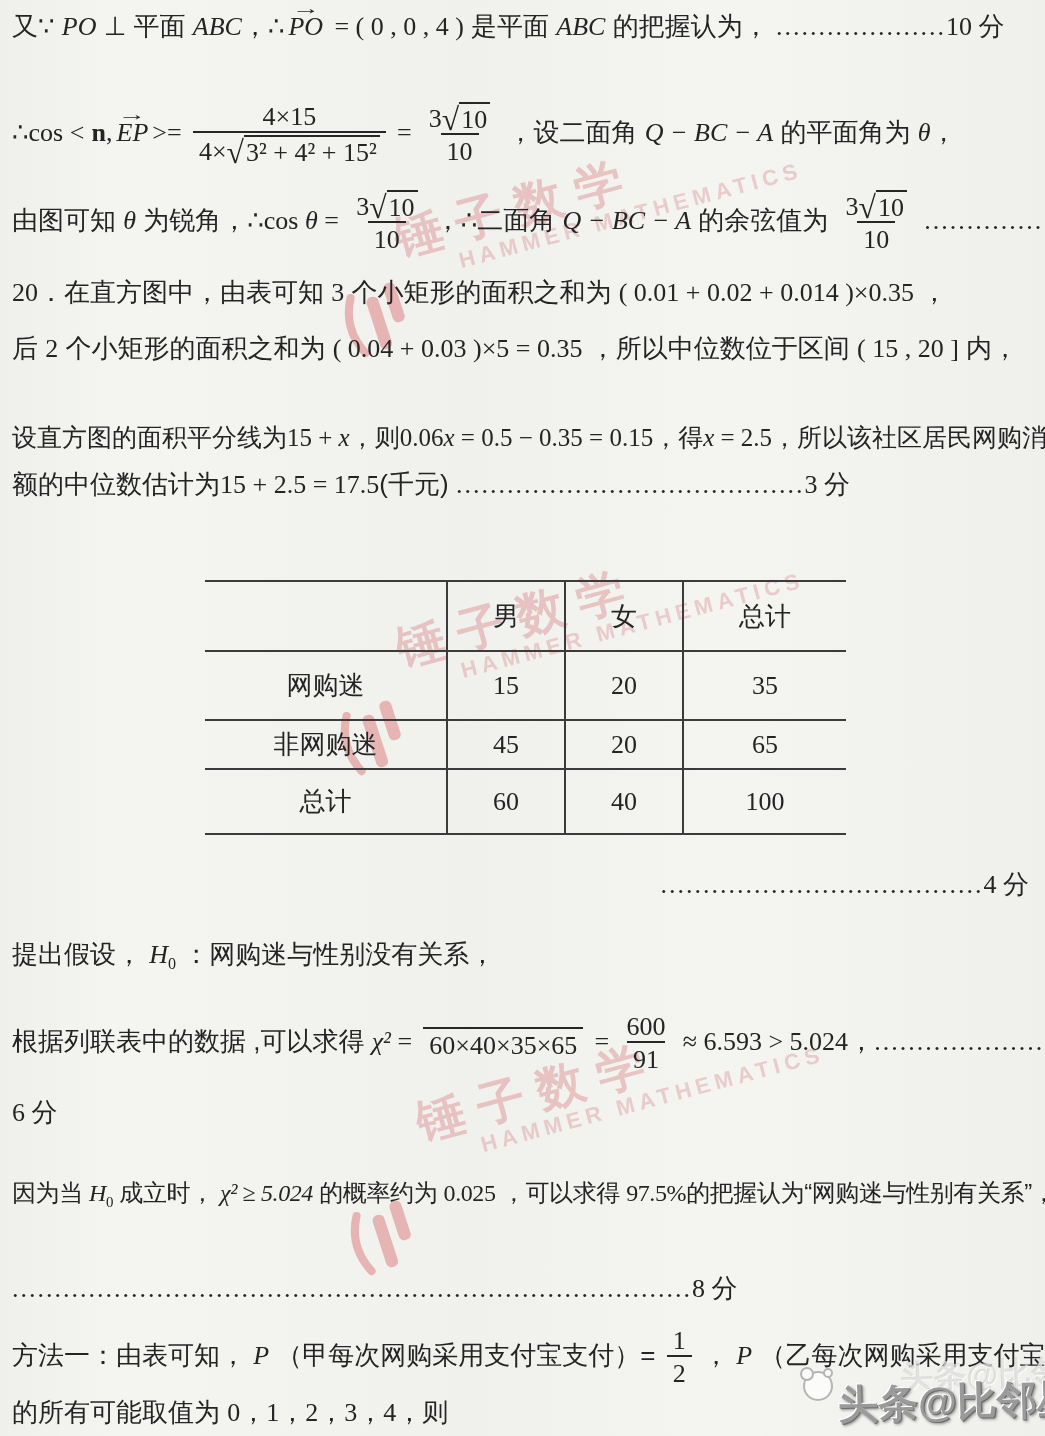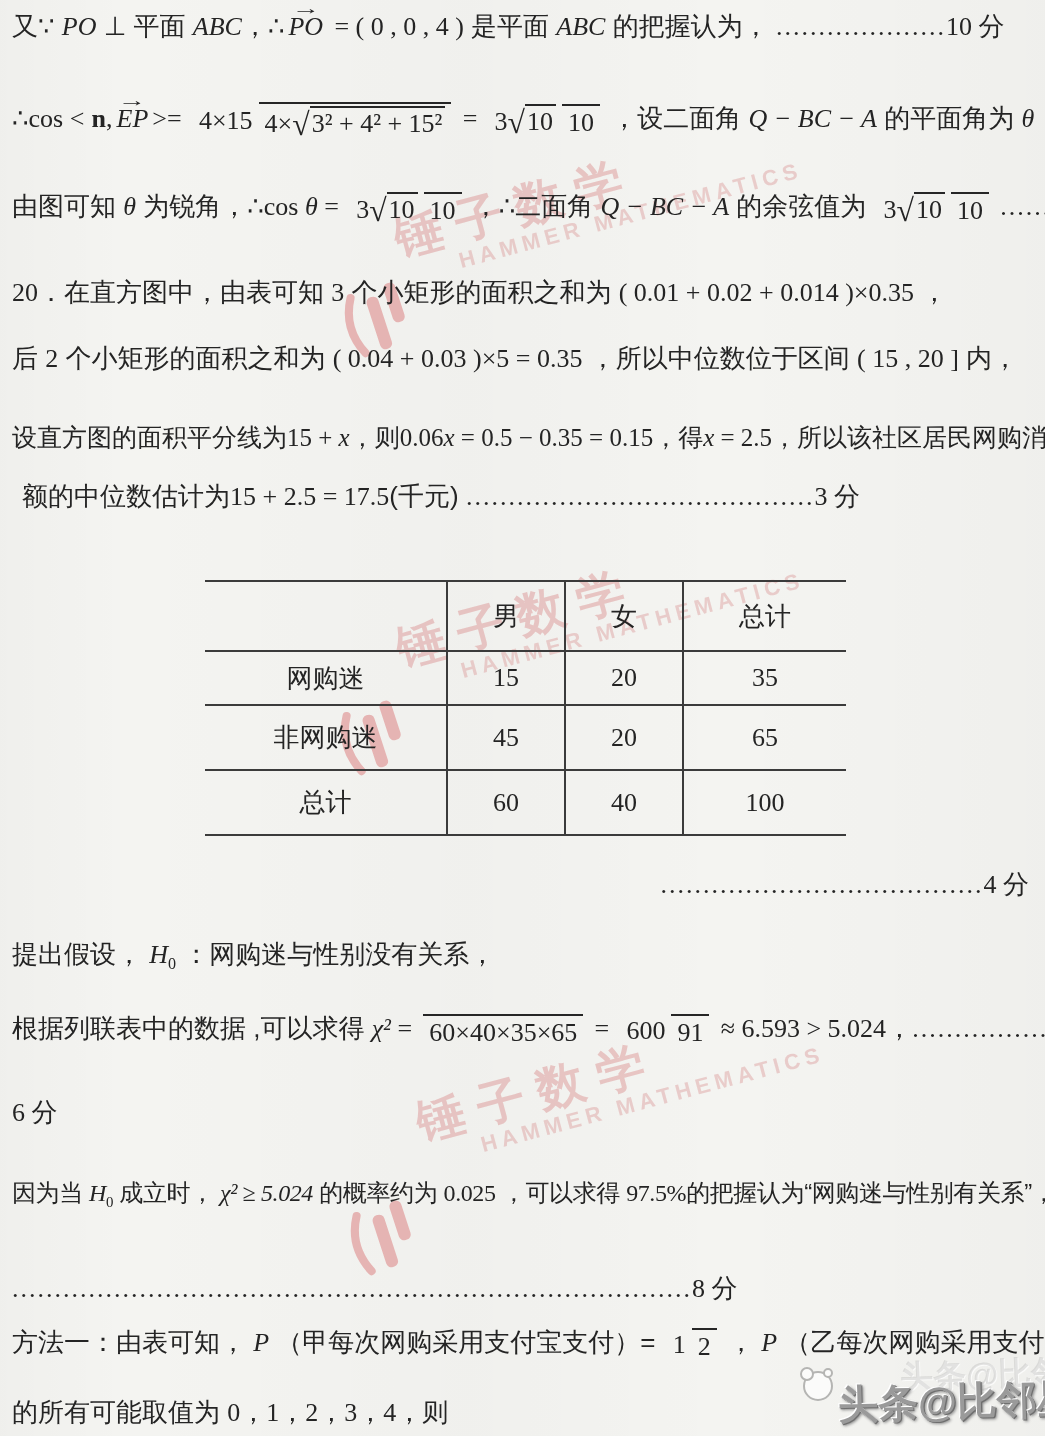--- a/index.html
+++ b/index.html
@@ -12,21 +12,21 @@
   }
   .line{position:absolute;left:12px;white-space:nowrap;font-size:26px;line-height:1.25;}
   .mn{font-family:"Liberation Serif", serif;font-style:normal;}
   .mi{font-family:"Liberation Serif", serif;font-style:italic;}
   .mb{font-family:"Liberation Serif", serif;font-weight:bold;}
   .sym{font-family:"Liberation Serif", serif;}
   .dots{font-family:"Liberation Serif", serif;letter-spacing:2px;}
   .score{font-family:"Liberation Serif", serif;}
   sub{font-size:0.62em;}
   
-  .frac{display:inline-flex;flex-direction:row;align-items:center;vertical-align:middle;
+  .frac{display:inline-flex;flex-direction:column;align-items:center;vertical-align:middle;
         font-family:"Liberation Serif", serif;text-align:center;margin:0 4px;}
   .frac .num,.frac .den{padding:0 6px;line-height:1.12;display:flex;align-items:flex-end;justify-content:center;}
   .frac .den{border-top:2px solid #262626;padding-top:2px;}
   
   .sqrt{display:inline-flex;align-items:flex-end;}
   .sqrt .rsign{font-size:1.22em;line-height:0.85;transform:translateY(1px);}
   .sqrt .rad{border-top:2px solid #262626;padding:2px 3px 0 2px;line-height:1.05;}
   
   .vec{position:relative;display:inline-block;font-family:"Liberation Serif", serif;font-style:italic;margin:0 3px;padding:0 1px;}
   .vec::before{content:"\2192";position:absolute;top:-0.78em;left:50%;transform:translateX(-50%) scaleX(1.6);font-size:0.68em;font-style:normal;}
@@ -165,61 +165,61 @@
   </div>
 
   <div class="line" style="top:276px;">
     <span class="mn">20</span><span>．在直方图中，由表可知</span>
     <span class="mn">3</span>
     <span>个小矩形的面积之和为</span>
     <span class="mn">( 0.01 + 0.02 + 0.014 )×0.35</span>
     <span>，</span>
   </div>
 
-  <div class="line" style="top:342px;">
+  <div class="line" style="top:332px;">
     <span>后</span>
     <span class="mn">2</span>
     <span>个小矩形的面积之和为</span>
     <span class="mn">( 0.04 + 0.03 )×5 = 0.35</span>
     <span>，所以中位数位于区间</span>
     <span class="mn">( 15 , 20 ]</span>
     <span>内，</span>
   </div>
 
   <div class="line" style="top:422px;font-size:25px;">
     <span>设直方图的面积平分线为</span><span class="mn">15 + </span><span class="mi">x</span><span>，则</span><span class="mn">0.06</span><span class="mi">x</span><span class="mn"> = 0.5 − 0.35 = 0.15</span><span>，得</span><span class="mi">x</span><span class="mn"> = 2.5</span><span>，所以该社区居民网购消费金</span>
   </div>
 
-  <div class="line" style="top:480px;margin-left:10px;">
+  <div class="line" style="top:468px;">
     <span>额的中位数估计为</span><span class="mn">15 + 2.5 = 17.5</span><span>(千元)</span>
     <span class="dots">.........................................</span><span class="score">3 分</span>
   </div>
 
 
   <table class="ctable">
     <colgroup>
         <col style="width:242px">
         <col style="width:118px">
         <col style="width:118px">
         <col style="width:163px">
       </colgroup>
     <tbody>
         <tr style="height:70px">
       <td></td>
       <td>男</td>
       <td>女</td>
       <td>总计</td>
     </tr>
-    <tr style="height:54px">
+    <tr style="height:69px">
       <td>网购迷</td>
       <td class="cellnum">15</td>
       <td class="cellnum">20</td>
       <td class="cellnum">35</td>
     </tr>
-    <tr style="height:65px">
+    <tr style="height:49px">
       <td>非网购迷</td>
       <td class="cellnum">45</td>
       <td class="cellnum">20</td>
       <td class="cellnum">65</td>
     </tr>
     <tr style="height:65px">
       <td>总计</td>
       <td class="cellnum">60</td>
       <td class="cellnum">40</td>
       <td class="cellnum">100</td>

